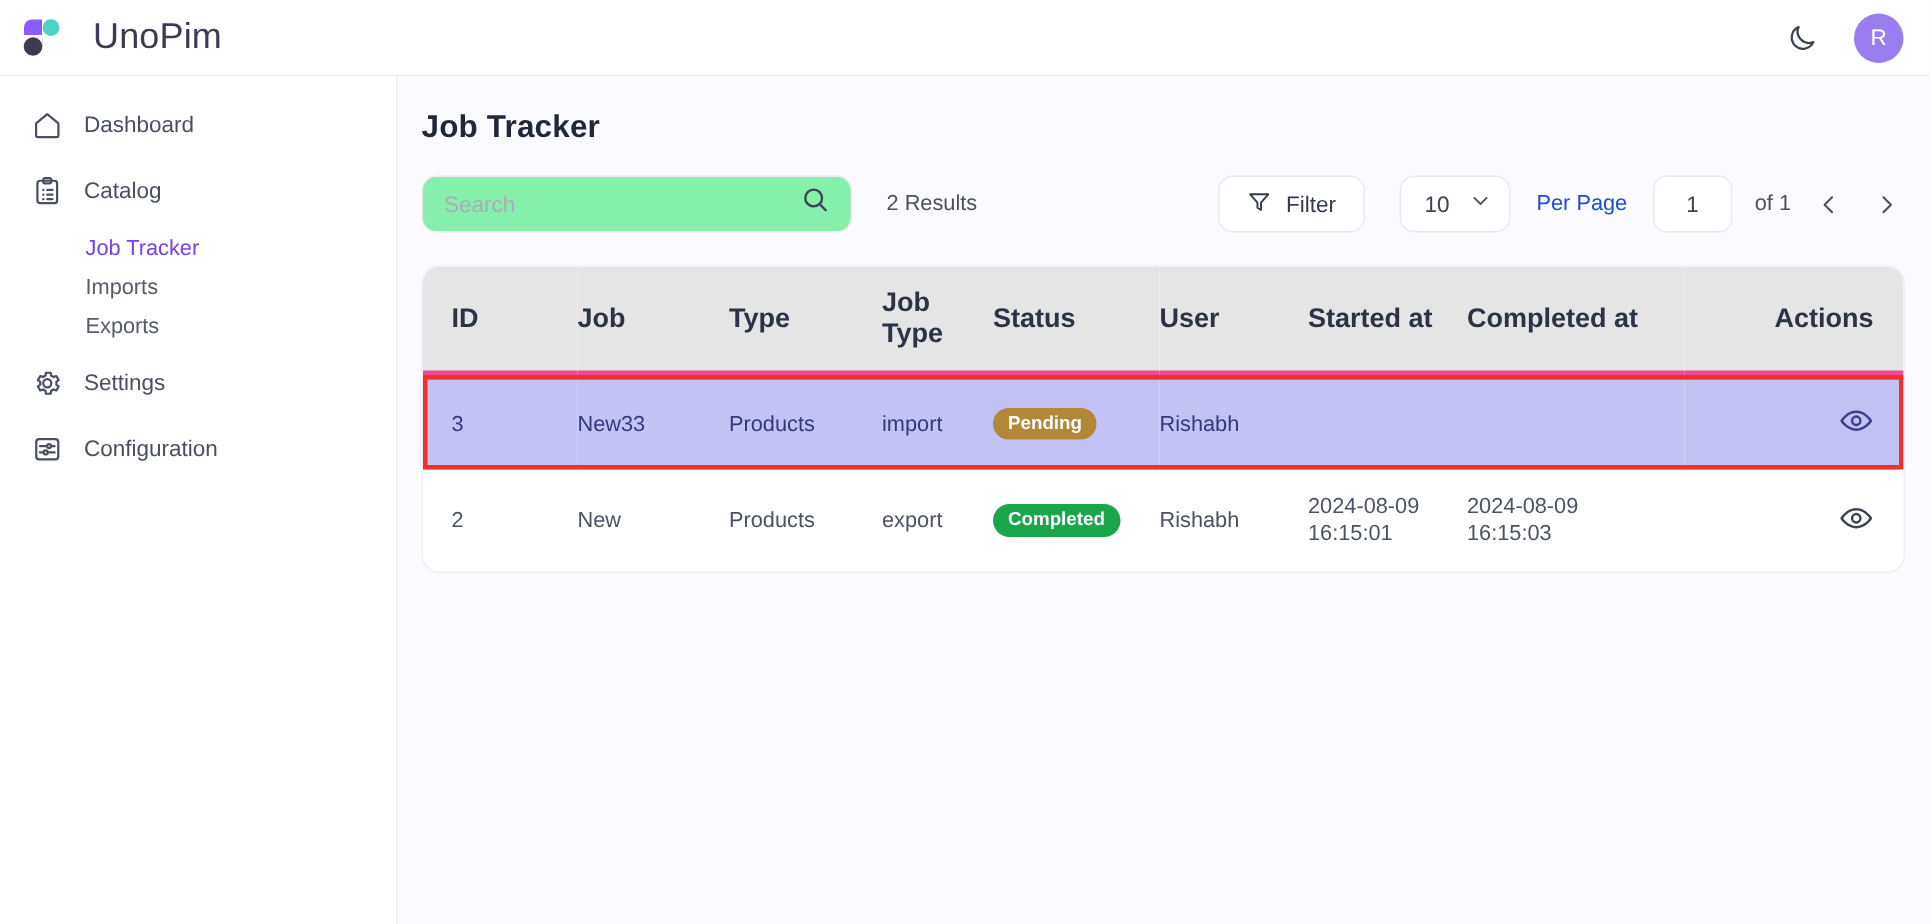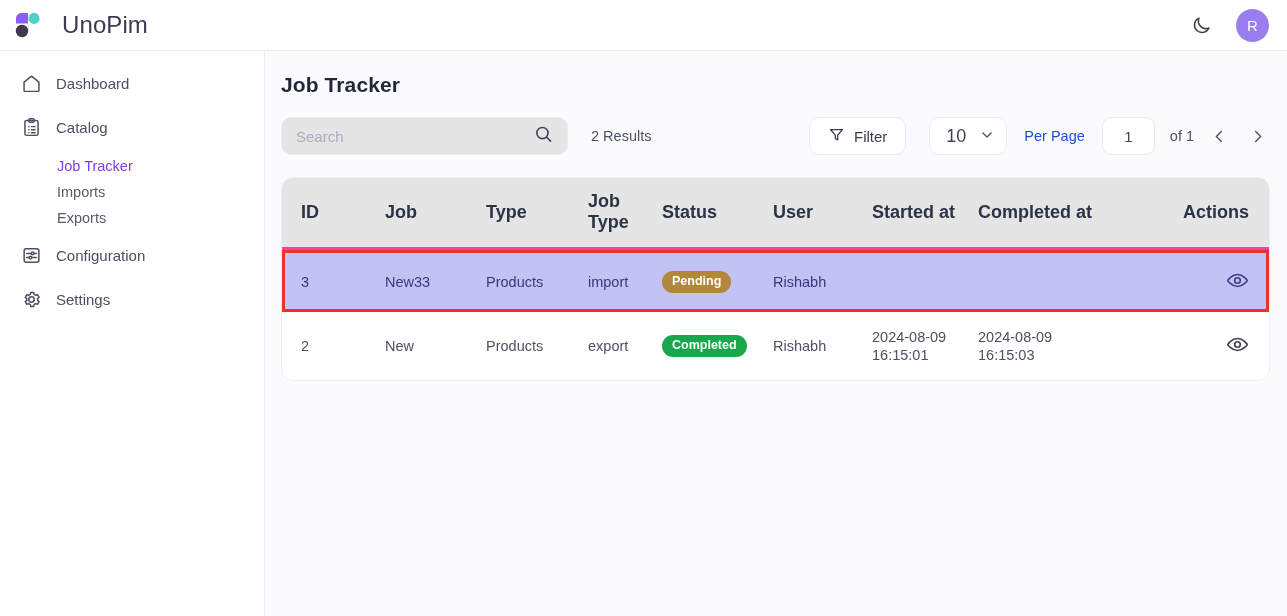--- a/index.html
+++ b/index.html
@@ -53,39 +53,39 @@
     cursor:pointer;
   }
   .sub-item.active { color:#7a3ff0; }
 
   
   .main { flex:1; background:#fbfaff; padding: 22px 17px 0 16px; min-width:0; }
   .page-title { font-size:21px; font-weight:bold; color:#1f2739; margin-bottom:20px; letter-spacing:.1px; }
 
   .toolbar { display:flex; align-items:center; height:38px; margin-bottom:22px; }
   .search-wrap {
-    width:287px; height:38px; background:#e5e5e5; border:1px solid #eae8f2;
+    width:287px; height:38px; background:#86efac; border:1px solid #eae8f2;
     border-radius:10px; display:flex; align-items:center; padding:0 13px 0 14px;
   }
   .search-input {
     flex:1; border:none; outline:none; font-size:15px; color:#3c4354;
     background:transparent; font-family:inherit;
   }
   .search-input::placeholder { color:#a9adbb; }
   .results-count { font-size:14.5px; color:#4a5160; margin-left:23px; }
   .toolbar-right { margin-left:auto; display:flex; align-items:center; }
   .filter-btn {
     height:38px; display:flex; align-items:center; gap:9px; padding:0 18px;
     background:#fff; border:1px solid #eae8f2; border-radius:10px;
     font-size:15px; color:#343b4c; cursor:pointer;
   }
   .perpage-select {
     height:38px; margin-left:23px; display:flex; align-items:center; gap:14px;
     padding:0 12px 0 16px; background:#fff; border:1px solid #eae8f2;
-    border-radius:10px; font-size:18px; color:#3c4354; cursor:pointer;
+    border-radius:10px; font-size:15px; color:#3c4354; cursor:pointer;
   }
   .perpage-label { font-size:14.5px; color:#1d4ed8; margin-left:17px; }
   .page-input {
     width:53px; height:38px; margin-left:17px; background:#fff;
     border:1px solid #eae8f2; border-radius:9px; text-align:center;
     font-size:15px; color:#3c4354; font-family:inherit; outline:none;
   }
   .of-pages { font-size:14.5px; color:#4a5160; margin-left:15px; }
   .pg-arrow {
     width:26px; height:30px; display:flex; align-items:center; justify-content:center;
@@ -191,40 +191,40 @@
 
       <div class="sub-list">
         <div class="sub-item active">Job Tracker</div>
         <div class="sub-item">Imports</div>
         <div class="sub-item">Exports</div>
       </div>
 
       <div class="nav-item">
         <span class="nav-ico">
           <svg width="21" height="21" viewBox="0 0 24 24" fill="none" stroke="#4a5061" stroke-width="1.7" stroke-linecap="round" stroke-linejoin="round">
+            <circle cx="12" cy="12" r="3.1"></circle>
+            <path d="M19 12a7 7 0 0 0-.1-1.1l1.8-1.3-1.8-3.1-2.1.8a7 7 0 0 0-1.9-1.1L14.6 4h-3.6l-.3 2.2a7 7 0 0 0-1.9 1.1l-2.1-.8-1.8 3.1 1.8 1.3a7 7 0 0 0 0 2.2l-1.8 1.3 1.8 3.1 2.1-.8a7 7 0 0 0 1.9 1.1l.3 2.2h3.6l.3-2.2a7 7 0 0 0 1.9-1.1l2.1.8 1.8-3.1-1.8-1.3A7 7 0 0 0 19 12z"></path>
+          </svg>
+        </span>
+        <span>Settings</span>
+      </div>
+
+      <div class="nav-item">
+        <span class="nav-ico">
+          <svg width="21" height="21" viewBox="0 0 24 24" fill="none" stroke="#4a5061" stroke-width="1.7" stroke-linecap="round" stroke-linejoin="round">
             <rect x="3.6" y="4.3" width="16.8" height="15.4" rx="2.2"></rect>
             <line x1="6.4" y1="9.6" x2="11" y2="9.6"></line>
             <circle cx="13.4" cy="9.6" r="1.5"></circle>
             <line x1="15.6" y1="9.6" x2="17.6" y2="9.6"></line>
             <line x1="6.4" y1="14.4" x2="8.4" y2="14.4"></line>
             <circle cx="10.8" cy="14.4" r="1.5"></circle>
             <line x1="13.2" y1="14.4" x2="17.6" y2="14.4"></line>
           </svg>
         </span>
         <span>Configuration</span>
-      </div>
-
-      <div class="nav-item">
-        <span class="nav-ico">
-          <svg width="21" height="21" viewBox="0 0 24 24" fill="none" stroke="#4a5061" stroke-width="1.7" stroke-linecap="round" stroke-linejoin="round">
-            <circle cx="12" cy="12" r="3.1"></circle>
-            <path d="M19 12a7 7 0 0 0-.1-1.1l1.8-1.3-1.8-3.1-2.1.8a7 7 0 0 0-1.9-1.1L14.6 4h-3.6l-.3 2.2a7 7 0 0 0-1.9 1.1l-2.1-.8-1.8 3.1 1.8 1.3a7 7 0 0 0 0 2.2l-1.8 1.3 1.8 3.1 2.1-.8a7 7 0 0 0 1.9 1.1l.3 2.2h3.6l.3-2.2a7 7 0 0 0 1.9-1.1l2.1.8 1.8-3.1-1.8-1.3A7 7 0 0 0 19 12z"></path>
-          </svg>
-        </span>
-        <span>Settings</span>
       </div>
 
     </div>
 
     <div class="main">
 
       <div class="page-title">Job Tracker</div>
 
       <div class="toolbar">
 

